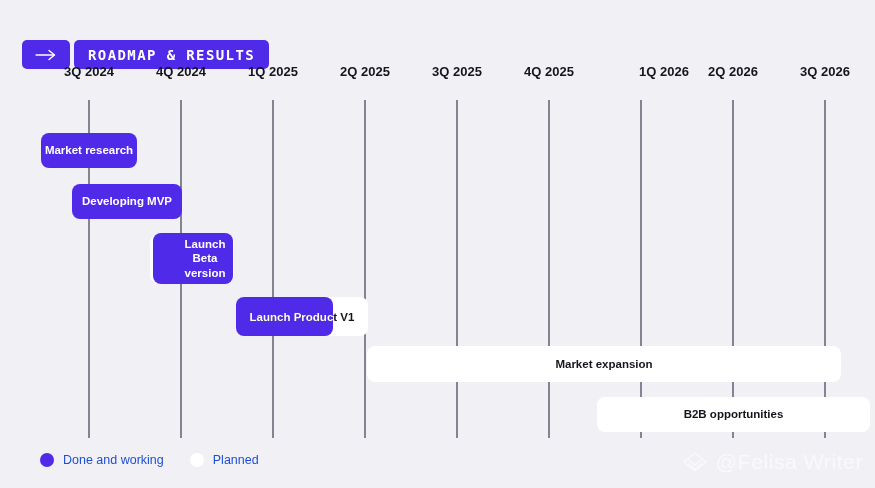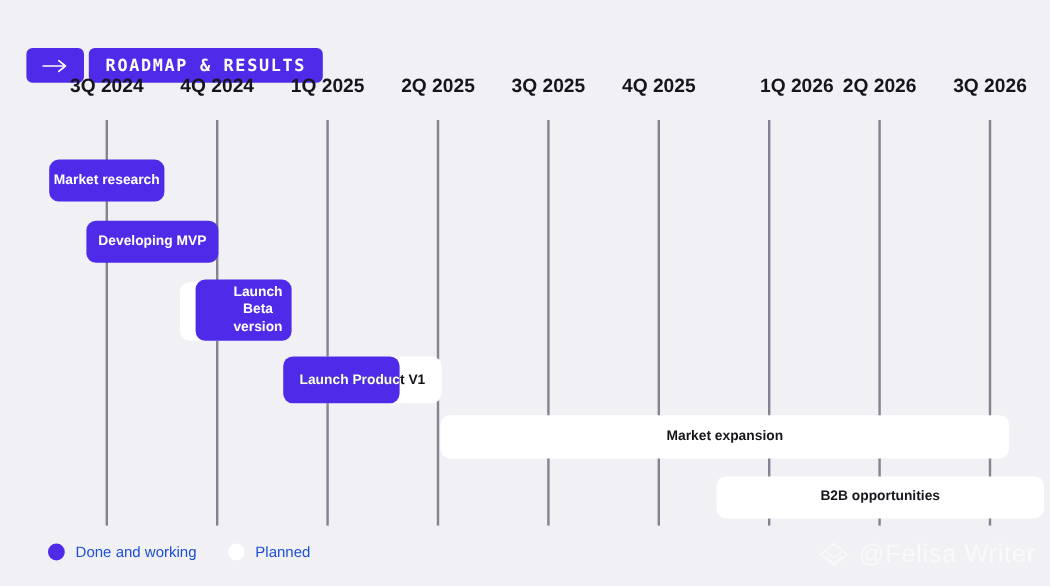--- a/index.html
+++ b/index.html
@@ -62,21 +62,21 @@
   .axis {
     position: absolute;
     left: 0;
     top: 64px;
     width: 875px;
     height: 20px;
   }
   .axis-label {
     position: absolute;
     transform: translateX(-50%);
-    font-size: 16px;
+    font-size: 13px;
     font-weight: 700;
     color: #15161c;
     white-space: nowrap;
     top: 0;
   }
 
   
   .gridline {
     position: absolute;
     top: 100px;
@@ -242,21 +242,21 @@
 
   <div class="bar done" style="left:41px; top:133px; width:96px; height:35px;">
     <span>Market research</span>
   </div>
 
   <div class="bar done" style="left:72px; top:184px; width:110px; height:35px;">
     <span>Developing MVP</span>
   </div>
 
   <div class="bar planned" style="left:150px; top:235px; width:84px; height:49px; z-index:1;"></div>
-  <div class="bar done two-line" style="left:163px; top:233px; width:80px; height:51px; z-index:2;padding-left:24px;">
+  <div class="bar done two-line" style="left:153px; top:233px; width:80px; height:51px; z-index:2;padding-left:24px;">
     <span>Launch</span>
     <span>Beta version</span>
   </div>
 
   <div class="bar-composite" style="left:236px; top:297px; width:132px; height:39px;">
     <div class="fill" style="width:97px;"></div>
     <div class="composite-label">Launch Product V1</div>
     <div class="composite-label-clip" style="width:97px;">
       <div class="inner" style="width:132px;">Launch Product V1</div>
     </div>

